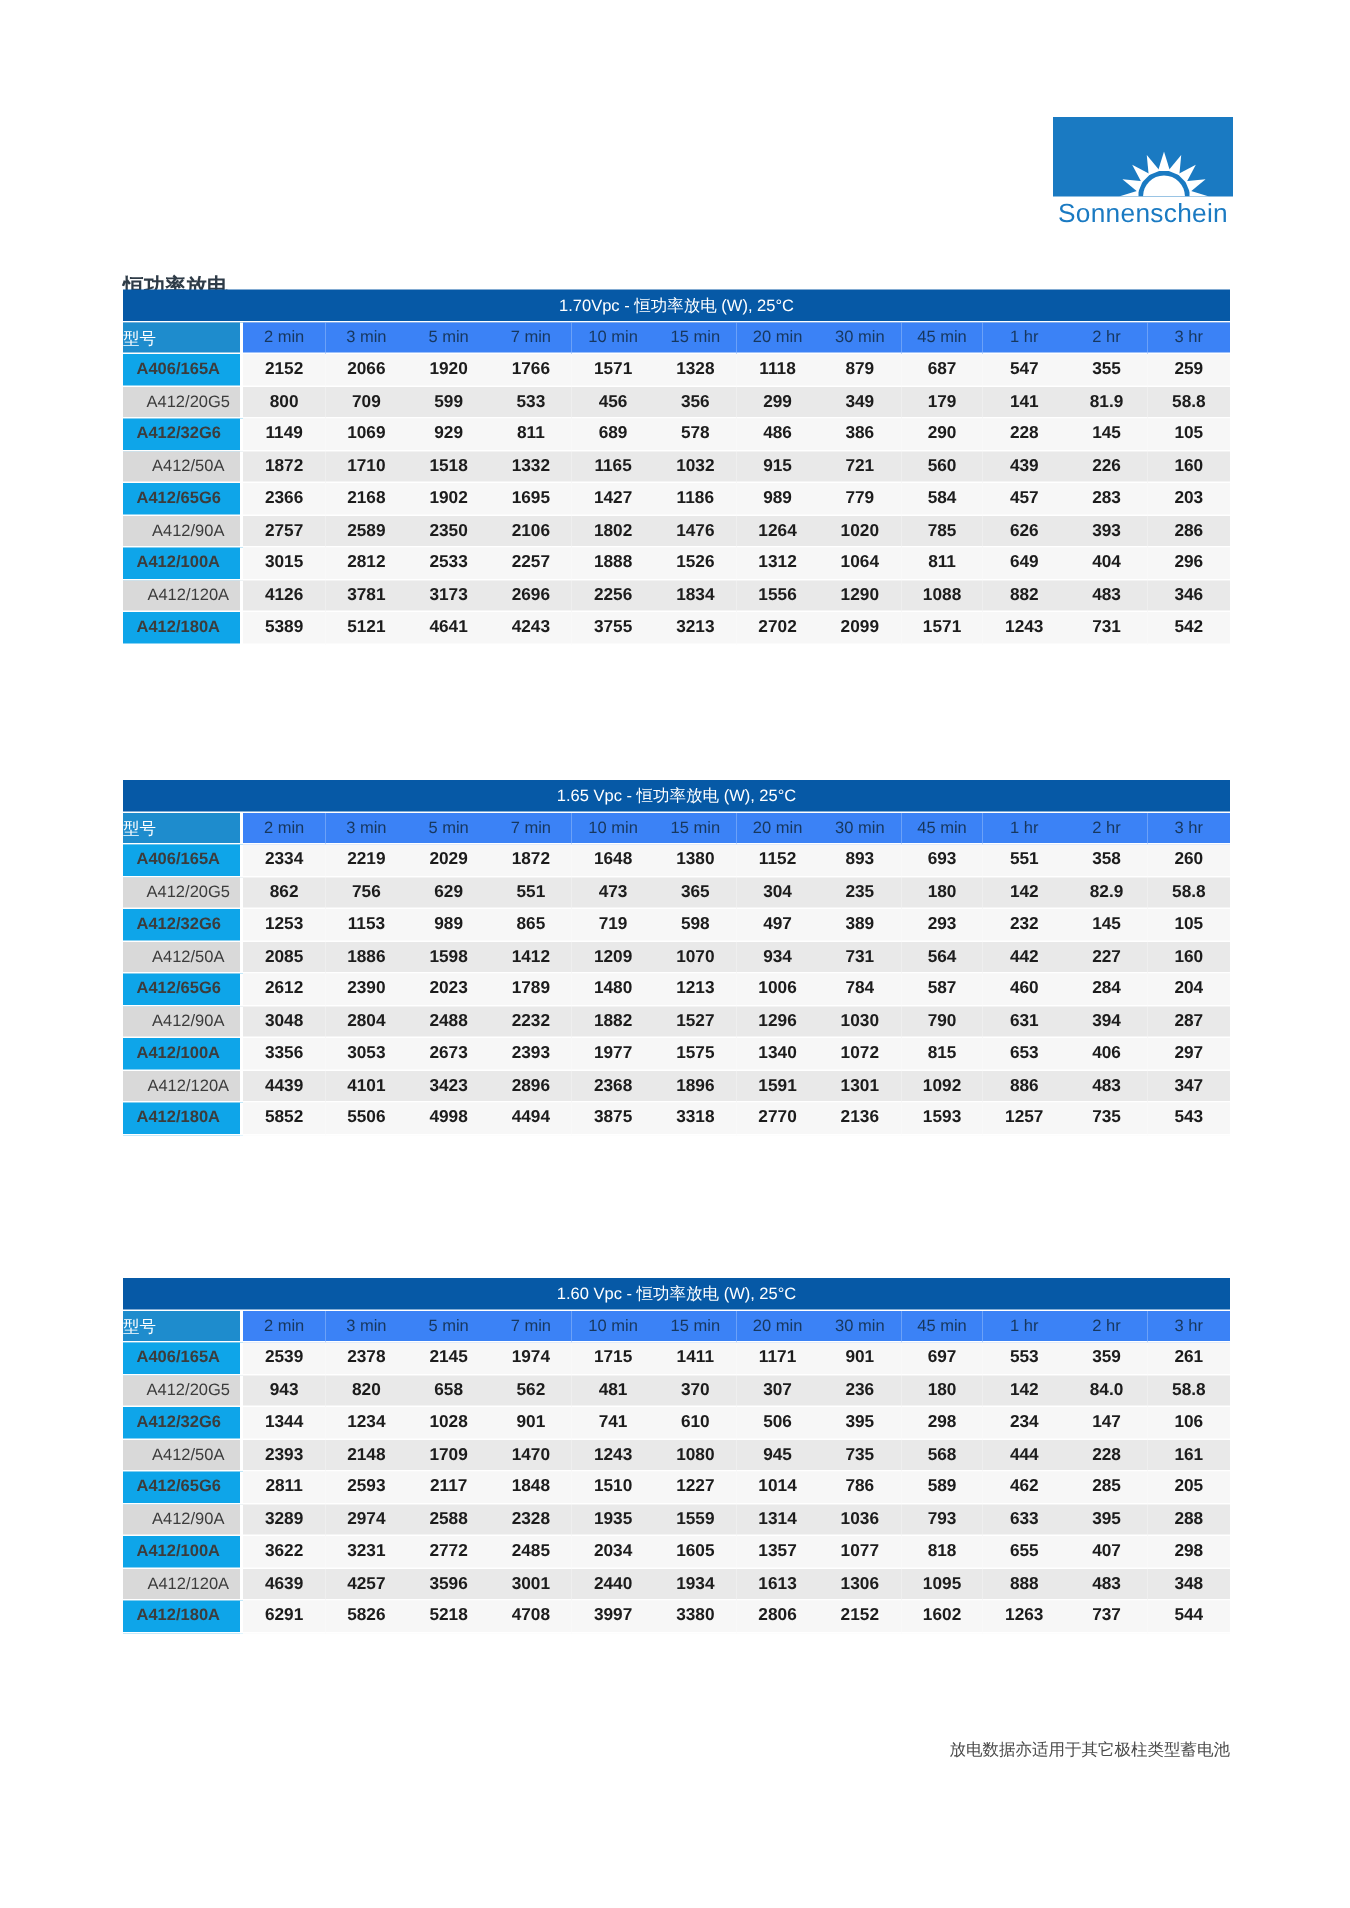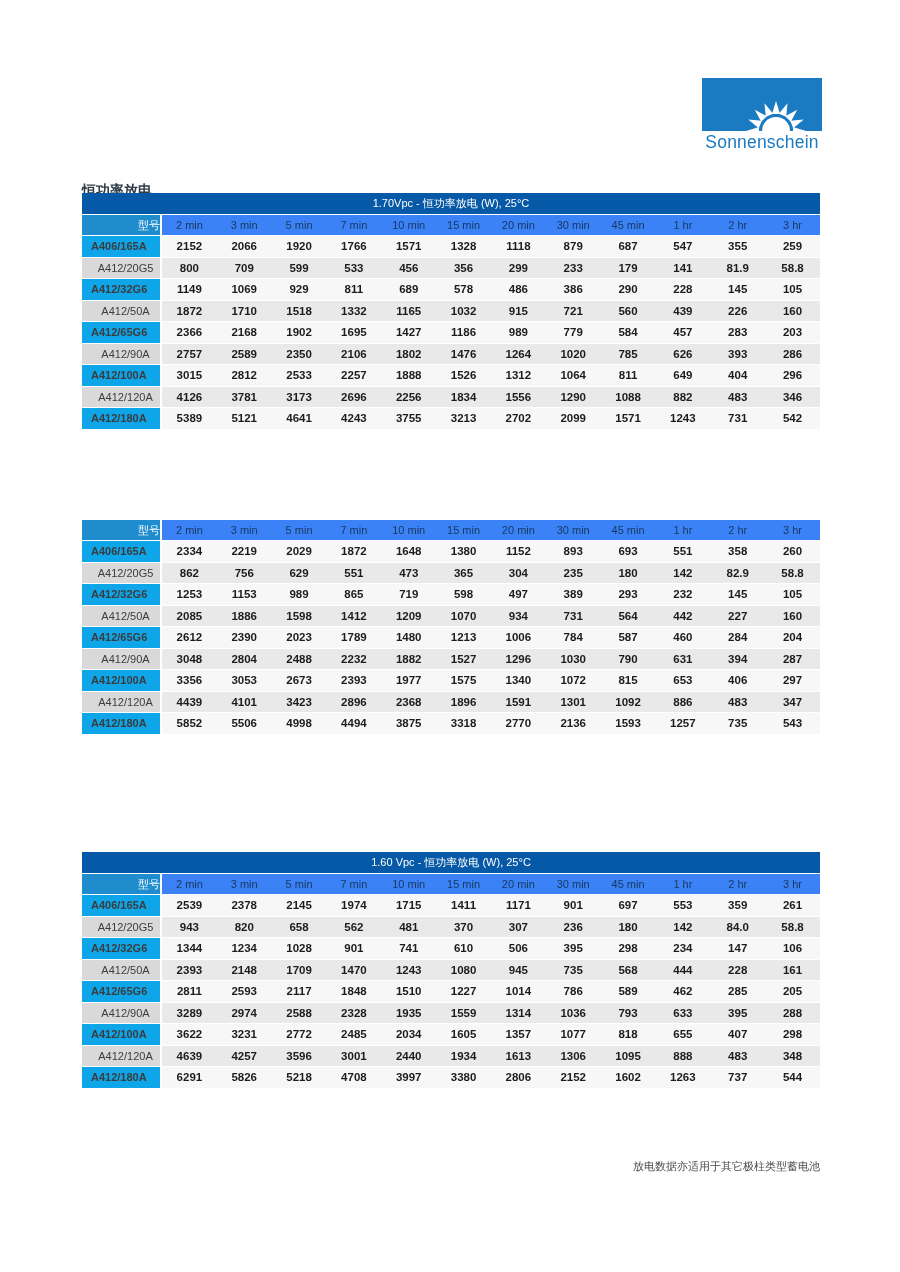--- a/index.html
+++ b/index.html
@@ -65,21 +65,21 @@
   }
   .tbl th {
     height:20px;
     font-size:11px;
     font-weight:normal;
     border-bottom:1px solid #ffffff;
   }
   .tbl th.model-h {
     background:#1e8ccd;
     color:#ffffff;
-    text-align:right;
+    text-align:left;
     border-right:2px solid #ffffff;
   }
   .tbl th.time-h {
     background:#3b82f6;
     color:#17375e;
     text-align:center;
   }
   .tbl td { height:20.5px; border-bottom:1px solid #ffffff; }
   .tbl td.model {
     font-size:11px;
@@ -192,21 +192,21 @@
           </tr>
           <tr class="r-dark">
             <td class="model">A412/20G5</td>
             <td class="val">800</td>
             <td class="val">709</td>
             <td class="val">599</td>
             <td class="val">533</td>
             <td class="val">456</td>
             <td class="val">356</td>
             <td class="val">299</td>
-            <td class="val">233</td>
+            <td class="val">349</td>
             <td class="val">179</td>
             <td class="val">141</td>
             <td class="val">81.9</td>
             <td class="val">58.8</td>
           </tr>
           <tr class="r-light">
             <td class="model">A412/32G6</td>
             <td class="val">1149</td>
             <td class="val">1069</td>
             <td class="val">929</td>
@@ -324,20 +324,23 @@
           <col>
           <col>
           <col>
           <col>
           <col>
           <col>
           <col>
           <col>
         </colgroup>
         <thead>
+          <tr>
+            <td colspan="13" class="band">1.65 Vpc - 恒功率放电 (W), 25°C</td>
+          </tr>
           <tr>
             <th class="model-h">型号</th>
             <th class="time-h">2 min</th>
             <th class="time-h">3 min</th>
             <th class="time-h">5 min</th>
             <th class="time-h">7 min</th>
             <th class="time-h">10 min</th>
             <th class="time-h">15 min</th>
             <th class="time-h">20 min</th>
             <th class="time-h">30 min</th>

